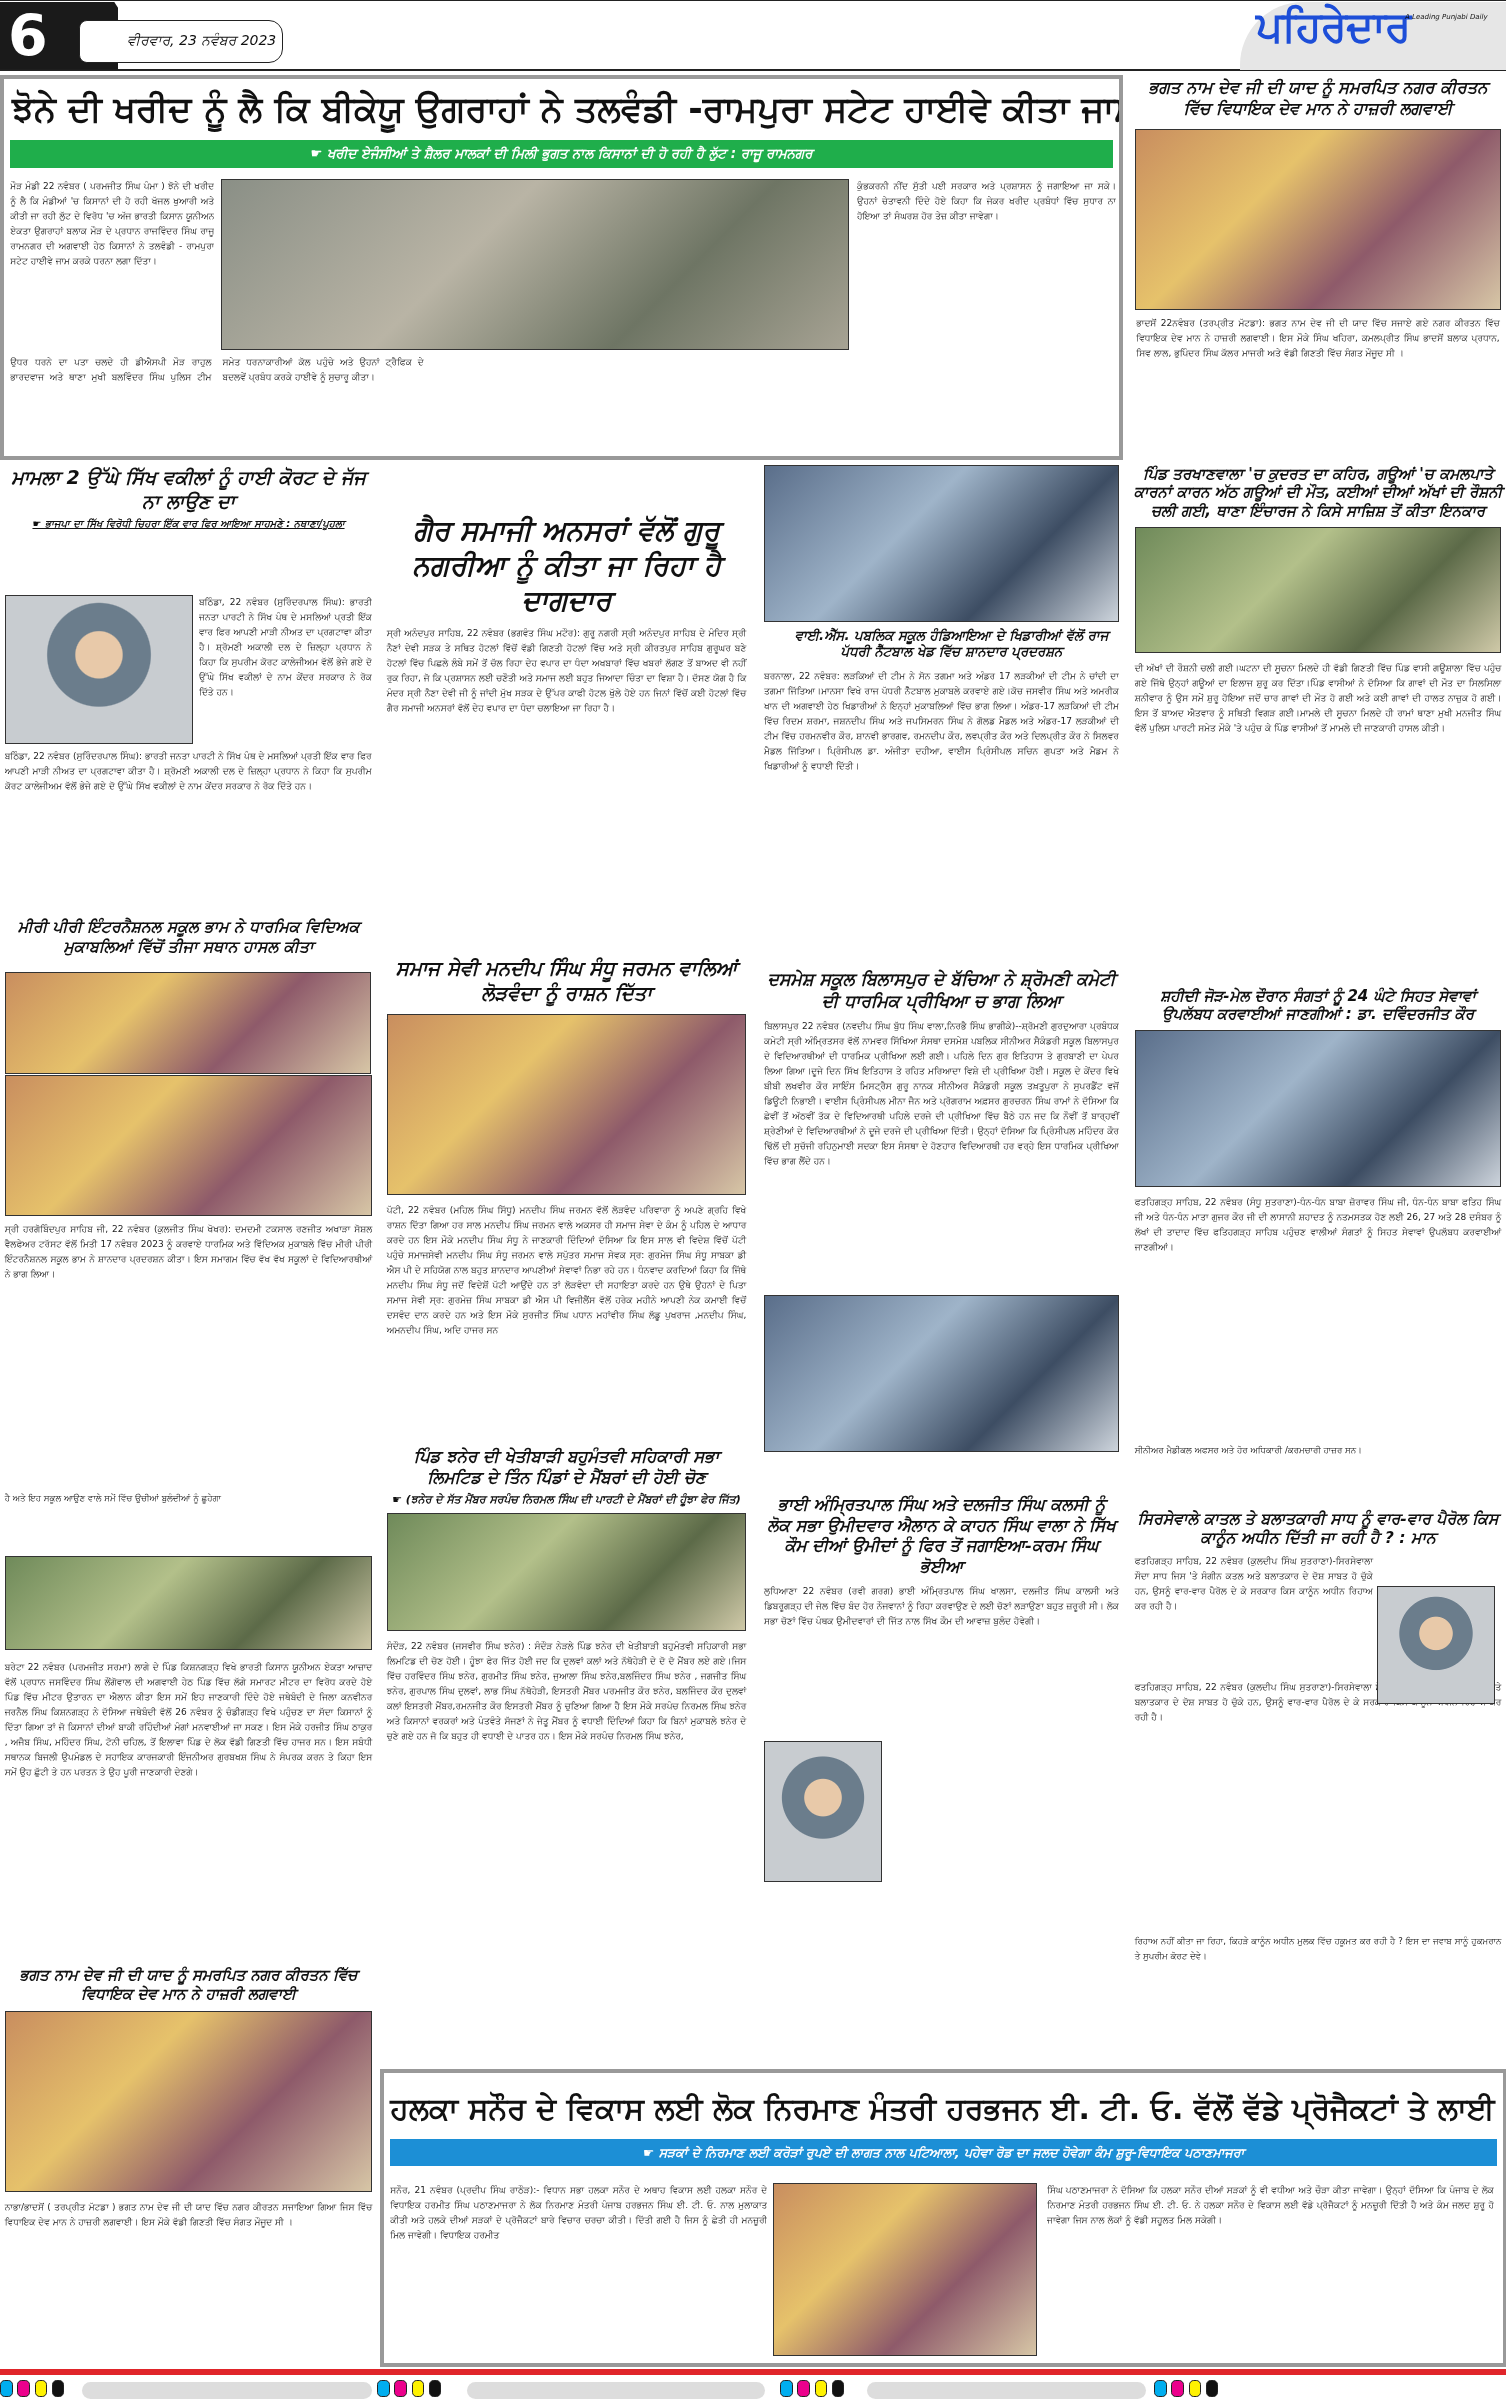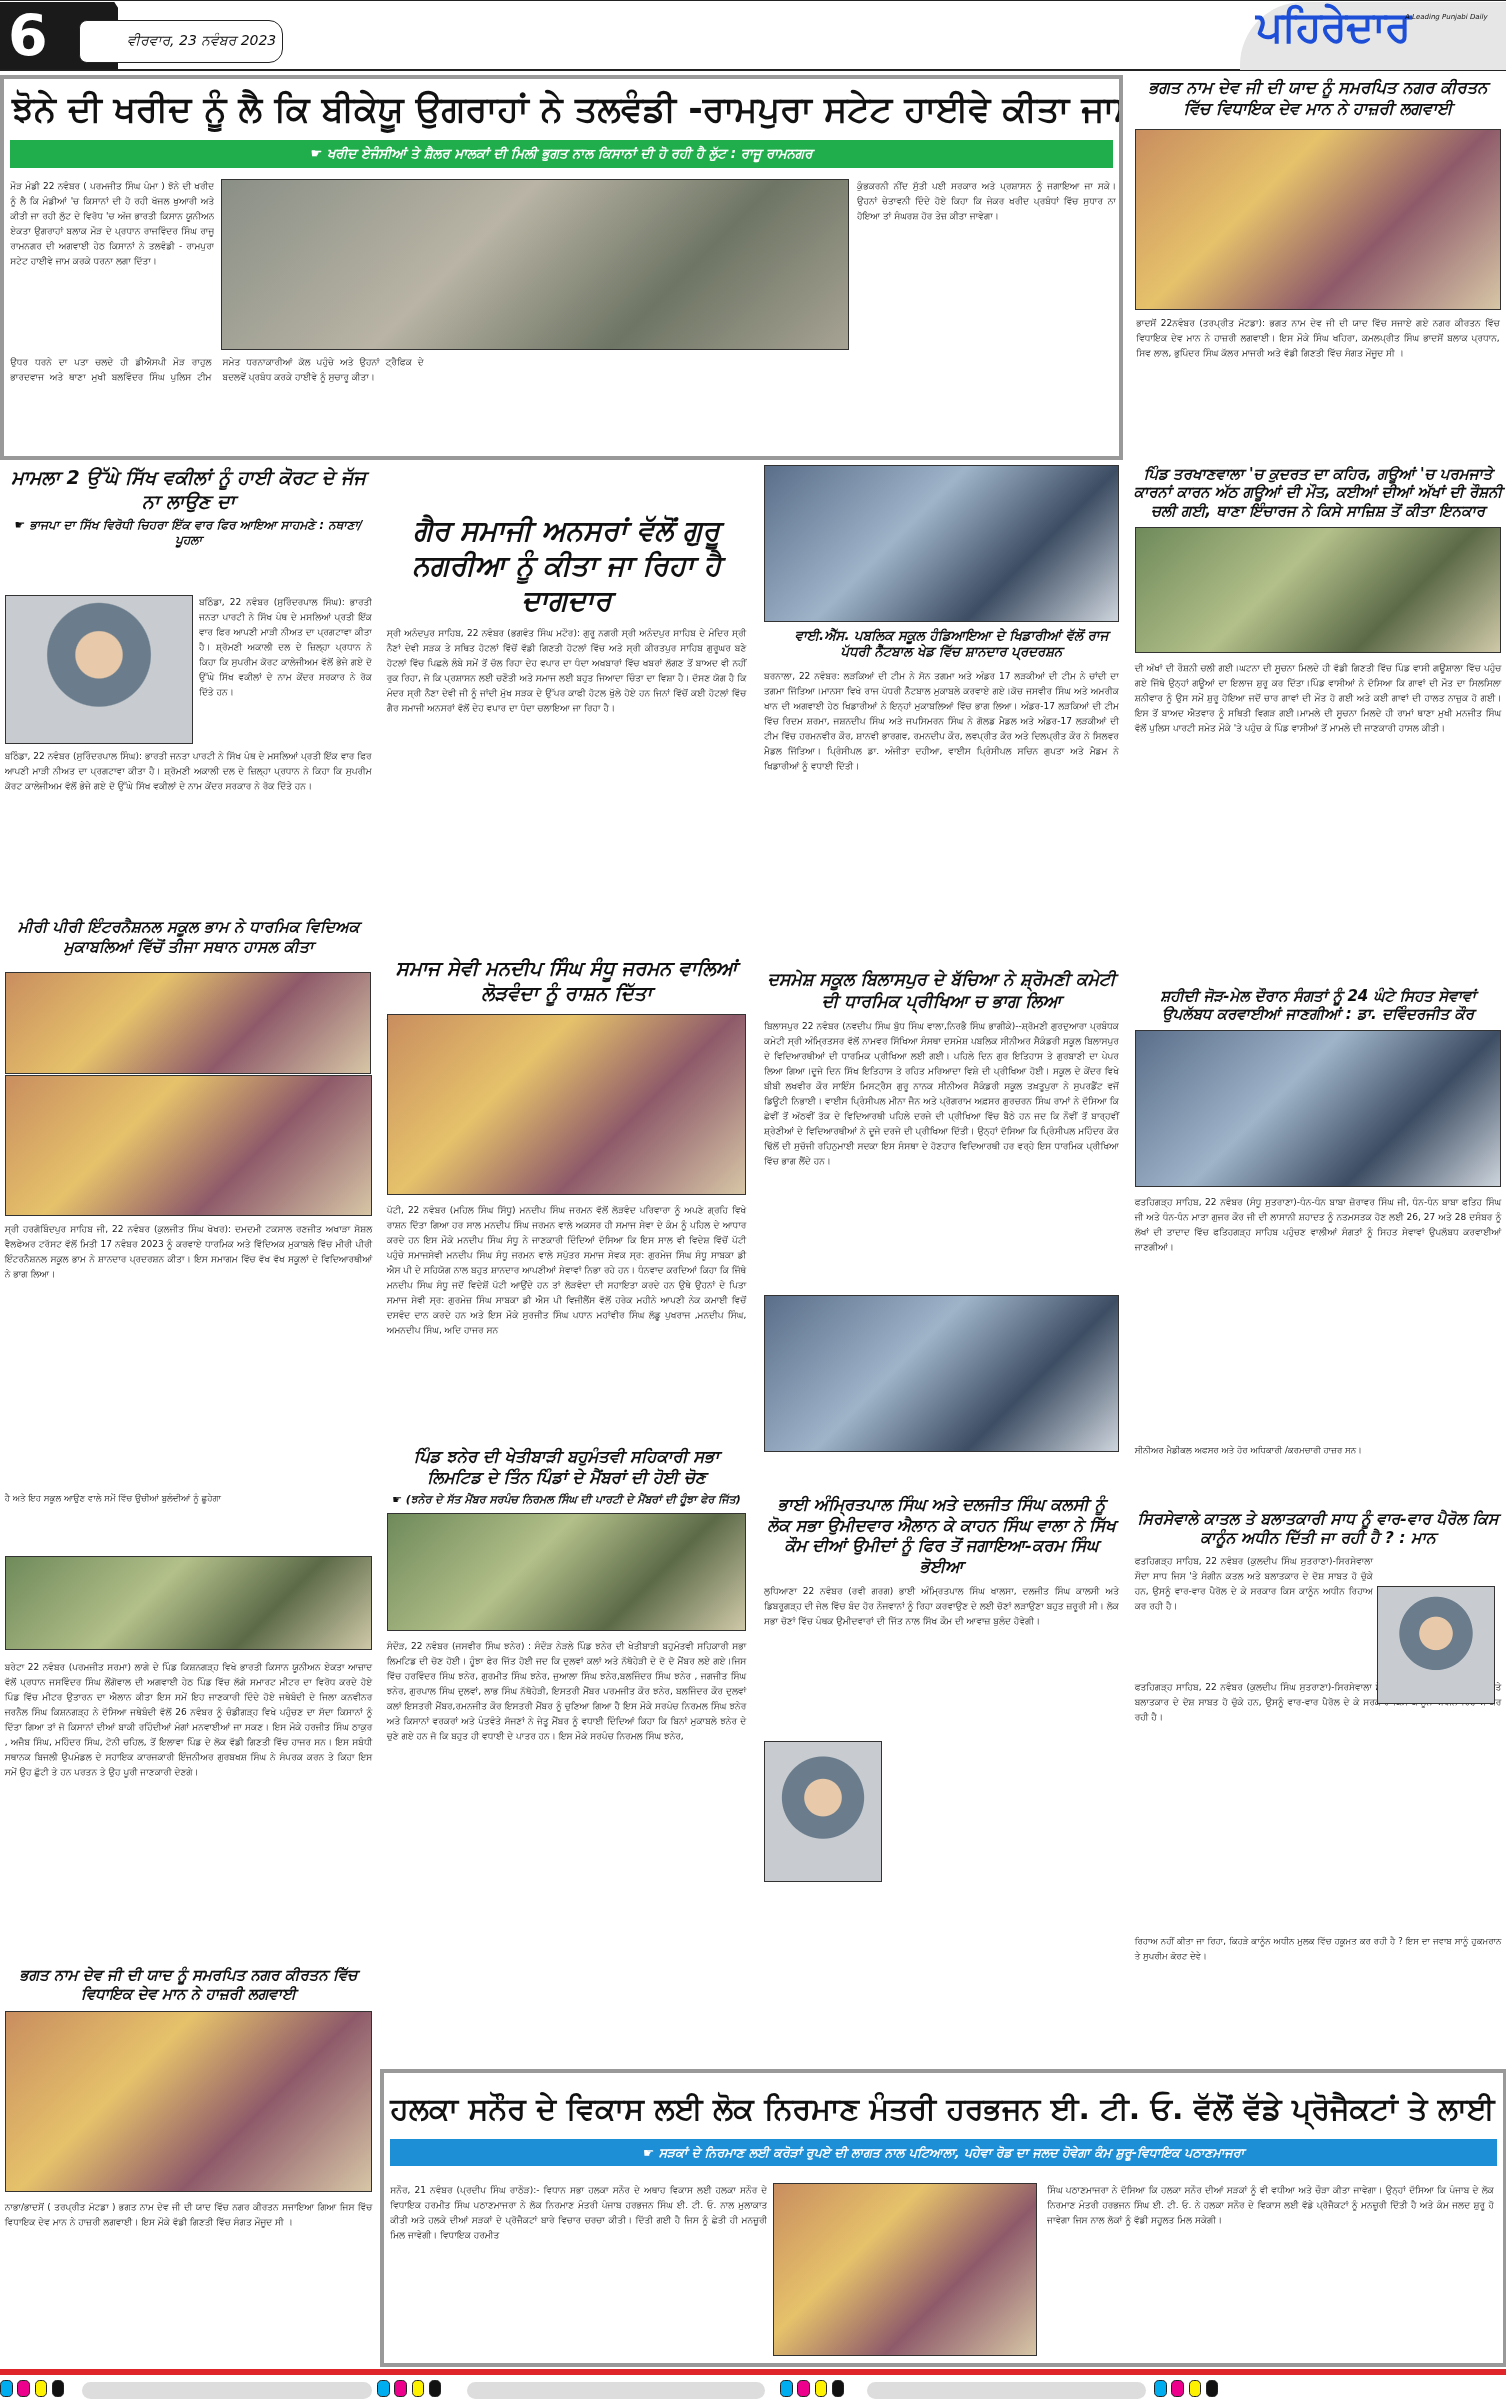--- a/index.html
+++ b/index.html
@@ -46,21 +46,21 @@
 </div>
 
 <div class="abs" style="left:1130px;top:75px;width:376px;height:385px;">
   <div class="hl hl-it" style="font-size:16.5px;padding:3.1px 3.1px;">ਭਗਤ ਨਾਮ ਦੇਵ ਜੀ ਦੀ ਯਾਦ ਨੂੰ ਸਮਰਪਿਤ ਨਗਰ ਕੀਰਤਨ ਵਿੱਚ ਵਿਧਾਇਕ ਦੇਵ ਮਾਨ ਨੇ ਹਾਜ਼ਰੀ ਲਗਵਾਈ</div>
   <div class="photo warm" style="margin:6.3px 4.7px;height:181px;"></div>
   <div class="txt" style="padding:0 6.3px;height:145px;">ਭਾਦਸੋਂ 22ਨਵੰਬਰ (ਤਰਪ੍ਰੀਤ ਮੱਟਡਾ): ਭਗਤ ਨਾਮ ਦੇਵ ਜੀ ਦੀ ਯਾਦ ਵਿੱਚ ਸਜਾਏ ਗਏ ਨਗਰ ਕੀਰਤਨ ਵਿੱਚ ਵਿਧਾਇਕ ਦੇਵ ਮਾਨ ਨੇ ਹਾਜ਼ਰੀ ਲਗਵਾਈ। ਇਸ ਮੌਕੇ ਸਿੰਘ ਖਹਿਰਾ, ਕਮਲਪ੍ਰੀਤ ਸਿੰਘ ਭਾਦਸੋਂ ਬਲਾਕ ਪ੍ਰਧਾਨ, ਸਿਵ ਲਾਲ, ਭੁਪਿੰਦਰ ਸਿੰਘ ਕੱਲਰ ਮਾਜਰੀ ਅਤੇ ਵੱਡੀ ਗਿਣਤੀ ਵਿੱਚ ਸੰਗਤ ਮੌਜੂਦ ਸੀ ।</div>
 </div>
 
 <div class="abs" style="left:0;top:463px;width:377px;height:612px;">
   <div class="hl hl-it" style="font-size:19px;padding:3.1px 7.9px;">ਮਾਮਲਾ 2 ਉੱਘੇ ਸਿੱਖ ਵਕੀਲਾਂ ਨੂੰ ਹਾਈ ਕੋਰਟ ਦੇ ਜੱਜ ਨਾ ਲਾਉਣ ਦਾ</div>
-  <div class="hl hl-it" style="font-size:12px;padding:1.6px 7.9px;">☛ ਭਾਜਪਾ ਦਾ ਸਿੱਖ ਵਿਰੋਧੀ ਚਿਹਰਾ ਇੱਕ ਵਾਰ ਫਿਰ ਆਇਆ ਸਾਹਮਣੇ : ਨਥਾਣਾ/ਪੂਹਲਾ</div>
+  <div class="hl hl-it" style="font-size:10px;padding:1.6px 7.9px;text-decoration:underline;">☛ ਭਾਜਪਾ ਦਾ ਸਿੱਖ ਵਿਰੋਧੀ ਚਿਹਰਾ ਇੱਕ ਵਾਰ ਫਿਰ ਆਇਆ ਸਾਹਮਣੇ : ਨਥਾਣਾ/ਪੂਹਲਾ</div>
   <div class="photo portrait abs" style="left:4.7px;top:132px;width:188px;height:149px;"></div>
   <div class="txt abs" style="left:199px;top:132px;width:173px;height:149px;">ਬਠਿੰਡਾ, 22 ਨਵੰਬਰ (ਸੁਰਿੰਦਰਪਾਲ ਸਿੰਘ): ਭਾਰਤੀ ਜਨਤਾ ਪਾਰਟੀ ਨੇ ਸਿੱਖ ਪੰਥ ਦੇ ਮਸਲਿਆਂ ਪ੍ਰਤੀ ਇੱਕ ਵਾਰ ਫਿਰ ਆਪਣੀ ਮਾੜੀ ਨੀਅਤ ਦਾ ਪ੍ਰਗਟਾਵਾ ਕੀਤਾ ਹੈ। ਸ਼੍ਰੋਮਣੀ ਅਕਾਲੀ ਦਲ ਦੇ ਜ਼ਿਲ੍ਹਾ ਪ੍ਰਧਾਨ ਨੇ ਕਿਹਾ ਕਿ ਸੁਪਰੀਮ ਕੋਰਟ ਕਾਲੇਜੀਅਮ ਵੱਲੋਂ ਭੇਜੇ ਗਏ ਦੋ ਉੱਘੇ ਸਿੱਖ ਵਕੀਲਾਂ ਦੇ ਨਾਮ ਕੇਂਦਰ ਸਰਕਾਰ ਨੇ ਰੋਕ ਦਿੱਤੇ ਹਨ।</div>
   <div class="txt abs" style="left:4.7px;top:286px;width:367px;height:165px;">ਬਠਿੰਡਾ, 22 ਨਵੰਬਰ (ਸੁਰਿੰਦਰਪਾਲ ਸਿੰਘ): ਭਾਰਤੀ ਜਨਤਾ ਪਾਰਟੀ ਨੇ ਸਿੱਖ ਪੰਥ ਦੇ ਮਸਲਿਆਂ ਪ੍ਰਤੀ ਇੱਕ ਵਾਰ ਫਿਰ ਆਪਣੀ ਮਾੜੀ ਨੀਅਤ ਦਾ ਪ੍ਰਗਟਾਵਾ ਕੀਤਾ ਹੈ। ਸ਼੍ਰੋਮਣੀ ਅਕਾਲੀ ਦਲ ਦੇ ਜ਼ਿਲ੍ਹਾ ਪ੍ਰਧਾਨ ਨੇ ਕਿਹਾ ਕਿ ਸੁਪਰੀਮ ਕੋਰਟ ਕਾਲੇਜੀਅਮ ਵੱਲੋਂ ਭੇਜੇ ਗਏ ਦੋ ਉੱਘੇ ਸਿੱਖ ਵਕੀਲਾਂ ਦੇ ਨਾਮ ਕੇਂਦਰ ਸਰਕਾਰ ਨੇ ਰੋਕ ਦਿੱਤੇ ਹਨ।</div>
   <div class="hl hl-it abs" style="left:0;top:454px;width:377px;font-size:15.7px;">ਮੀਰੀ ਪੀਰੀ ਇੰਟਰਨੈਸ਼ਨਲ ਸਕੂਲ ਭਾਮ ਨੇ ਧਾਰਮਿਕ ਵਿਦਿਅਕ ਮੁਕਾਬਲਿਆਂ ਵਿੱਚੋਂ ਤੀਜਾ ਸਥਾਨ ਹਾਸਲ ਕੀਤਾ</div>
   <div class="photo warm abs" style="left:4.7px;top:509px;width:366px;height:102px;"></div>
 </div>
 
 <div class="abs" style="left:0;top:1075px;width:377px;height:440px;">
   <div class="photo warm" style="margin:0 4.7px;height:141px;"></div>
   <div class="txt" style="padding:6.3px 4.7px;height:275px;">ਸ੍ਰੀ ਹਰਗੋਬਿੰਦਪੁਰ ਸਾਹਿਬ ਜੀ, 22 ਨਵੰਬਰ (ਕੁਲਜੀਤ ਸਿੰਘ ਖੋਖਰ): ਦਮਦਮੀ ਟਕਸਾਲ ਰਣਜੀਤ ਅਖਾੜਾ ਸੋਸ਼ਲ ਵੈਲਫੇਅਰ ਟਰੱਸਟ ਵੱਲੋਂ ਮਿਤੀ 17 ਨਵੰਬਰ 2023 ਨੂੰ ਕਰਵਾਏ ਧਾਰਮਿਕ ਅਤੇ ਵਿੱਦਿਅਕ ਮੁਕਾਬਲੇ ਵਿੱਚ ਮੀਰੀ ਪੀਰੀ ਇੰਟਰਨੈਸ਼ਨਲ ਸਕੂਲ ਭਾਮ ਨੇ ਸ਼ਾਨਦਾਰ ਪ੍ਰਦਰਸ਼ਨ ਕੀਤਾ। ਇਸ ਸਮਾਗਮ ਵਿੱਚ ਵੱਖ ਵੱਖ ਸਕੂਲਾਂ ਦੇ ਵਿਦਿਆਰਥੀਆਂ ਨੇ ਭਾਗ ਲਿਆ।</div>
@@ -109,21 +109,21 @@
   <div class="photo cool" style="margin:4.7px 3.1px;height:157px;"></div>
 </div>
 
 <div class="abs" style="left:761px;top:1492px;width:361px;height:487px;">
   <div class="hl hl-it" style="font-size:16.5px;padding:3.1px;">ਭਾਈ ਅੰਮ੍ਰਿਤਪਾਲ ਸਿੰਘ ਅਤੇ ਦਲਜੀਤ ਸਿੰਘ ਕਲਸੀ ਨੂੰ ਲੋਕ ਸਭਾ ਉਮੀਦਵਾਰ ਐਲਾਨ ਕੇ ਕਾਹਨ ਸਿੰਘ ਵਾਲਾ ਨੇ ਸਿੱਖ ਕੌਮ ਦੀਆਂ ਉਮੀਦਾਂ ਨੂੰ ਫਿਰ ਤੋਂ ਜਗਾਇਆ-ਕਰਮ ਸਿੰਘ ਭੋਈਆ</div>
   <div class="txt" style="padding:3.1px;height:157px;">ਲੁਧਿਆਣਾ 22 ਨਵੰਬਰ (ਰਵੀ ਗਰਗ) ਭਾਈ ਅੰਮ੍ਰਿਤਪਾਲ ਸਿੰਘ ਖਾਲਸਾ, ਦਲਜੀਤ ਸਿੰਘ ਕਾਲਸੀ ਅਤੇ ਡਿਬਰੂਗੜ੍ਹ ਦੀ ਜੇਲ ਵਿੱਚ ਬੰਦ ਹੋਰ ਨੌਜਵਾਨਾਂ ਨੂੰ ਰਿਹਾ ਕਰਵਾਉਣ ਦੇ ਲਈ ਚੋਣਾਂ ਲੜਾਉਣਾ ਬਹੁਤ ਜ਼ਰੂਰੀ ਸੀ। ਲੋਕ ਸਭਾ ਚੋਣਾਂ ਵਿੱਚ ਪੰਥਕ ਉਮੀਦਵਾਰਾਂ ਦੀ ਜਿੱਤ ਨਾਲ ਸਿੱਖ ਕੌਮ ਦੀ ਆਵਾਜ਼ ਬੁਲੰਦ ਹੋਵੇਗੀ।</div>
   <div class="photo portrait" style="margin:3.1px;width:118px;height:141px;"></div>
 </div>
 
 <div class="abs" style="left:1130px;top:463px;width:376px;height:518px;">
-  <div class="hl hl-it" style="font-size:15px;padding:1.6px 3.1px;">ਪਿੰਡ ਤਰਖਾਣਵਾਲਾ 'ਚ ਕੁਦਰਤ ਦਾ ਕਹਿਰ, ਗਊਆਂ 'ਚ ਪਰਮਜਾਤੇ ਕਾਰਨਾਂ ਕਾਰਨ ਅੱਠ ਗਊਆਂ ਦੀ ਮੌਤ, ਕਈਆਂ ਦੀਆਂ ਅੱਖਾਂ ਦੀ ਰੌਸ਼ਨੀ ਚਲੀ ਗਈ, ਥਾਣਾ ਇੰਚਾਰਜ ਨੇ ਕਿਸੇ ਸਾਜ਼ਿਸ਼ ਤੋਂ ਕੀਤਾ ਇਨਕਾਰ</div>
+  <div class="hl hl-it" style="font-size:15px;padding:1.6px 3.1px;">ਪਿੰਡ ਤਰਖਾਣਵਾਲਾ 'ਚ ਕੁਦਰਤ ਦਾ ਕਹਿਰ, ਗਊਆਂ 'ਚ ਕਮਲਪਾਤੇ ਕਾਰਨਾਂ ਕਾਰਨ ਅੱਠ ਗਊਆਂ ਦੀ ਮੌਤ, ਕਈਆਂ ਦੀਆਂ ਅੱਖਾਂ ਦੀ ਰੌਸ਼ਨੀ ਚਲੀ ਗਈ, ਥਾਣਾ ਇੰਚਾਰਜ ਨੇ ਕਿਸੇ ਸਾਜ਼ਿਸ਼ ਤੋਂ ਕੀਤਾ ਇਨਕਾਰ</div>
   <div class="photo green" style="margin:4.7px;height:126px;"></div>
   <div class="txt" style="padding:3.1px 4.7px;height:290px;">ਦੀ ਅੱਖਾਂ ਦੀ ਰੌਸ਼ਨੀ ਚਲੀ ਗਈ।ਘਟਨਾ ਦੀ ਸੂਚਨਾ ਮਿਲਦੇ ਹੀ ਵੱਡੀ ਗਿਣਤੀ ਵਿੱਚ ਪਿੰਡ ਵਾਸੀ ਗਊਸ਼ਾਲਾ ਵਿੱਚ ਪਹੁੰਚ ਗਏ ਜਿੱਥੇ ਉਨ੍ਹਾਂ ਗਊਆਂ ਦਾ ਇਲਾਜ ਸ਼ੁਰੂ ਕਰ ਦਿੱਤਾ।ਪਿੰਡ ਵਾਸੀਆਂ ਨੇ ਦੱਸਿਆ ਕਿ ਗਾਵਾਂ ਦੀ ਮੌਤ ਦਾ ਸਿਲਸਿਲਾ ਸ਼ਨੀਵਾਰ ਨੂੰ ਉਸ ਸਮੇਂ ਸ਼ੁਰੂ ਹੋਇਆ ਜਦੋਂ ਚਾਰ ਗਾਵਾਂ ਦੀ ਮੌਤ ਹੋ ਗਈ ਅਤੇ ਕਈ ਗਾਵਾਂ ਦੀ ਹਾਲਤ ਨਾਜ਼ੁਕ ਹੋ ਗਈ।ਇਸ ਤੋਂ ਬਾਅਦ ਐਤਵਾਰ ਨੂੰ ਸਥਿਤੀ ਵਿਗੜ ਗਈ।ਮਾਮਲੇ ਦੀ ਸੂਚਨਾ ਮਿਲਦੇ ਹੀ ਰਾਮਾਂ ਥਾਣਾ ਮੁਖੀ ਮਨਜੀਤ ਸਿੰਘ ਵੱਲੋਂ ਪੁਲਿਸ ਪਾਰਟੀ ਸਮੇਤ ਮੌਕੇ 'ਤੇ ਪਹੁੰਚ ਕੇ ਪਿੰਡ ਵਾਸੀਆਂ ਤੋਂ ਮਾਮਲੇ ਦੀ ਜਾਣਕਾਰੀ ਹਾਸਲ ਕੀਤੀ।</div>
 </div>
 
 <div class="abs" style="left:1130px;top:985px;width:376px;height:502px;">
   <div class="hl hl-it" style="font-size:15px;padding:1.6px 3.1px;">ਸ਼ਹੀਦੀ ਜੋੜ-ਮੇਲ ਦੌਰਾਨ ਸੰਗਤਾਂ ਨੂੰ 24 ਘੰਟੇ ਸਿਹਤ ਸੇਵਾਵਾਂ ਉਪਲੱਬਧ ਕਰਵਾਈਆਂ ਜਾਣਗੀਆਂ : ਡਾ. ਦਵਿੰਦਰਜੀਤ ਕੌਰ</div>
   <div class="photo cool" style="margin:4.7px;height:157px;"></div>
   <div class="txt" style="padding:3.1px 4.7px;height:251px;">ਫਤਹਿਗੜ੍ਹ ਸਾਹਿਬ, 22 ਨਵੰਬਰ (ਸੰਧੂ ਸੁਤਰਾਣਾ)-ਧੰਨ-ਧੰਨ ਬਾਬਾ ਜ਼ੋਰਾਵਰ ਸਿੰਘ ਜੀ, ਧੰਨ-ਧੰਨ ਬਾਬਾ ਫਤਿਹ ਸਿੰਘ ਜੀ ਅਤੇ ਧੰਨ-ਧੰਨ ਮਾਤਾ ਗੁਜਰ ਕੌਰ ਜੀ ਦੀ ਲਾਸਾਨੀ ਸ਼ਹਾਦਤ ਨੂੰ ਨਤਮਸਤਕ ਹੋਣ ਲਈ 26, 27 ਅਤੇ 28 ਦਸੰਬਰ ਨੂੰ ਲੱਖਾਂ ਦੀ ਤਾਦਾਦ ਵਿੱਚ ਫਤਿਹਗੜ੍ਹ ਸਾਹਿਬ ਪਹੁੰਚਣ ਵਾਲੀਆਂ ਸੰਗਤਾਂ ਨੂੰ ਸਿਹਤ ਸੇਵਾਵਾਂ ਉਪਲੱਬਧ ਕਰਵਾਈਆਂ ਜਾਣਗੀਆਂ।</div>
   <div class="txt" style="padding:0 4.7px;font-size:8.6px;">ਸੀਨੀਅਰ ਮੈਡੀਕਲ ਅਫਸਰ ਅਤੇ ਹੋਰ ਅਧਿਕਾਰੀ /ਕਰਮਚਾਰੀ ਹਾਜ਼ਰ ਸਨ।</div>
 </div>

